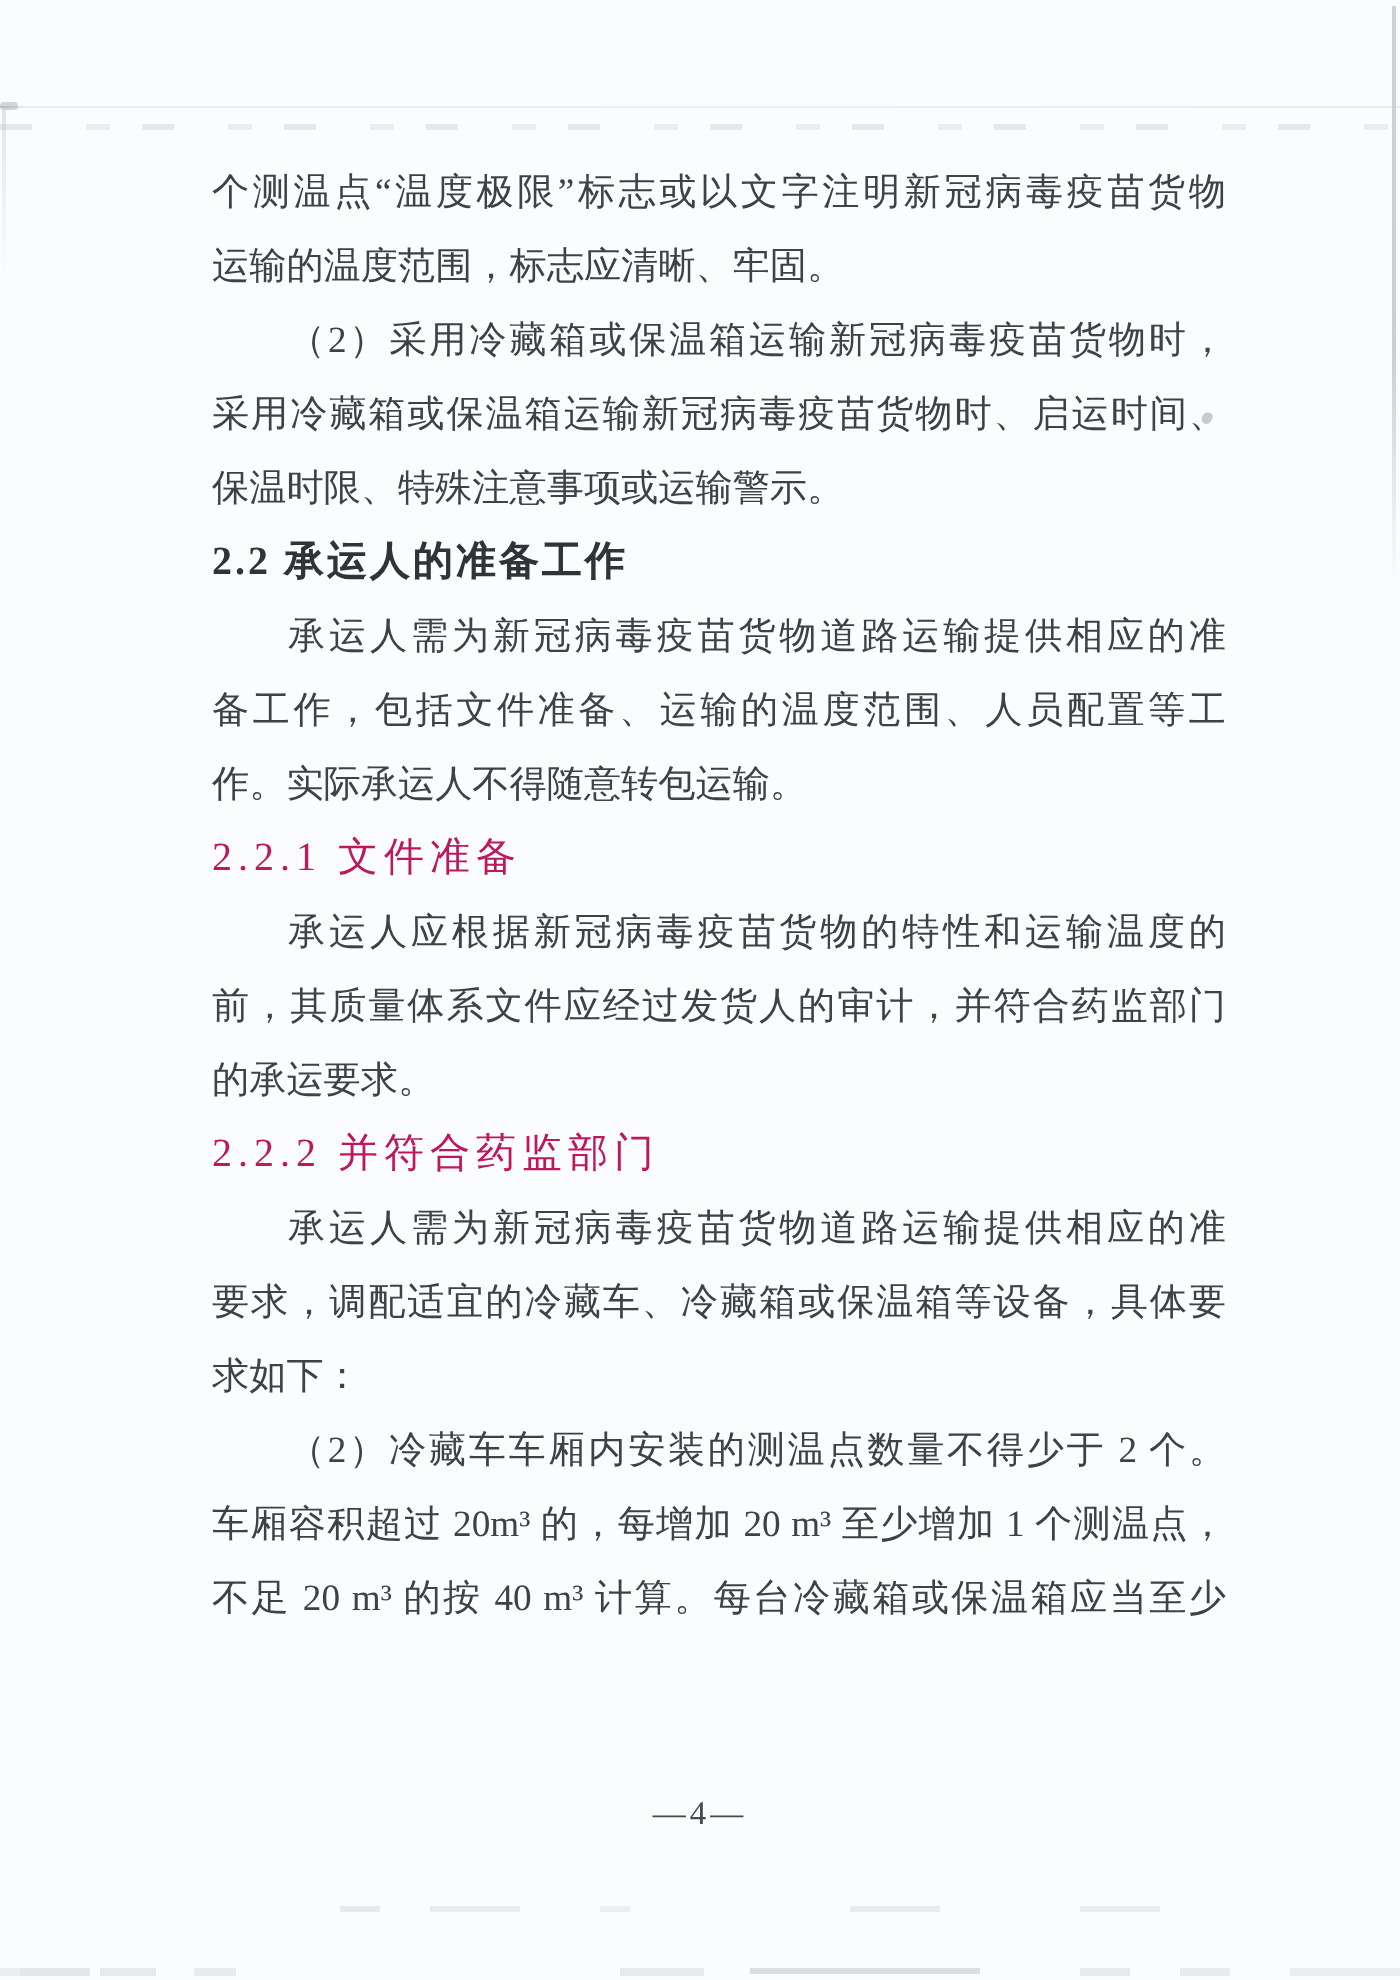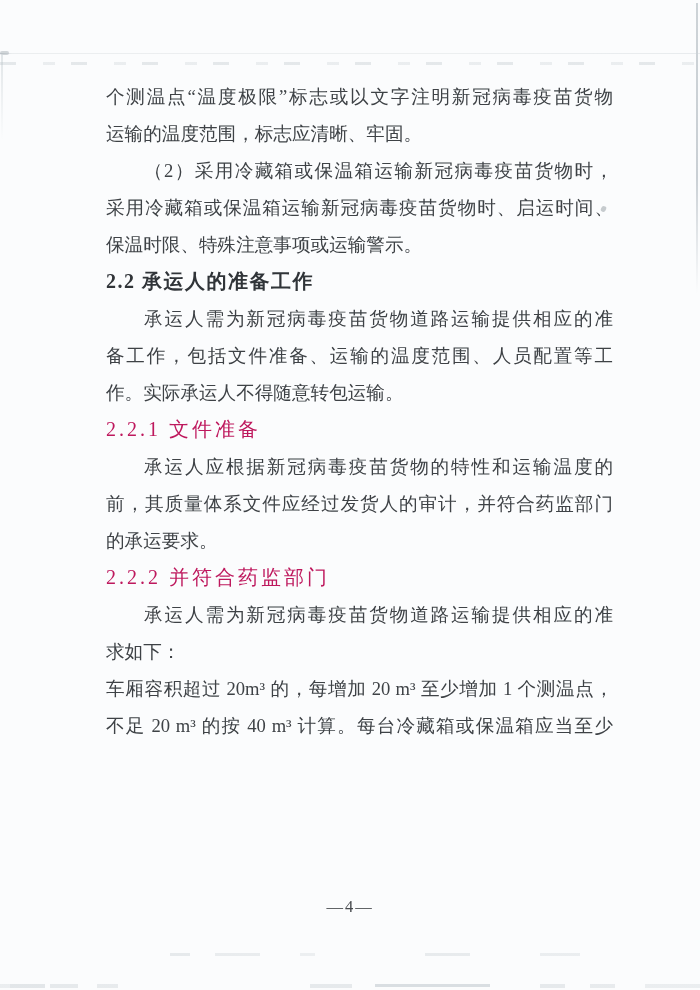--- a/index.html
+++ b/index.html
@@ -162,20 +162,22 @@
     <div class="line h1">2.2 承运人的准备工作</div>
     <div class="line fill ind">承运人需为新冠病毒疫苗货物道路运输提供相应的准</div>
     <div class="line fill">备工作，包括文件准备、运输的温度范围、人员配置等工</div>
     <div class="line">作。实际承运人不得随意转包运输。</div>
     <div class="line h2">2.2.1 文件准备</div>
     <div class="line fill ind">承运人应根据新冠病毒疫苗货物的特性和运输温度的</div>
     <div class="line fill">前，其质量体系文件应经过发货人的审计，并符合药监部门</div>
     <div class="line">的承运要求。</div>
     <div class="line h2">2.2.2 并符合药监部门</div>
     <div class="line fill ind">承运人需为新冠病毒疫苗货物道路运输提供相应的准</div>
+    <div class="line fill">要求，调配适宜的冷藏车、冷藏箱或保温箱等设备，具体要</div>
     <div class="line">求如下：</div>
+    <div class="line fill ind">（2）冷藏车车厢内安装的测温点数量不得少于 2 个。</div>
     <div class="line fill">车厢容积超过 20m³ 的，每增加 20 m³ 至少增加 1 个测温点，</div>
     <div class="line fill">不足 20 m³ 的按 40 m³ 计算。每台冷藏箱或保温箱应当至少</div>
   </div>
 
   <div class="page-number">—4—</div>
 
 </div>
 
 </body></html>

